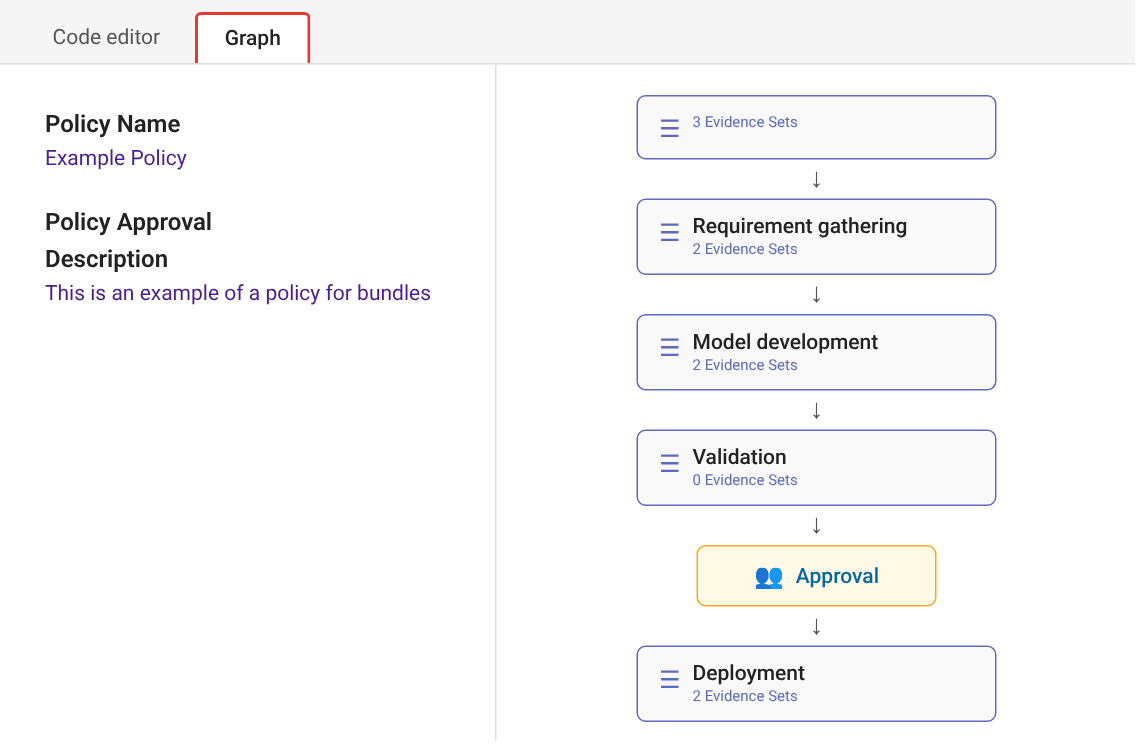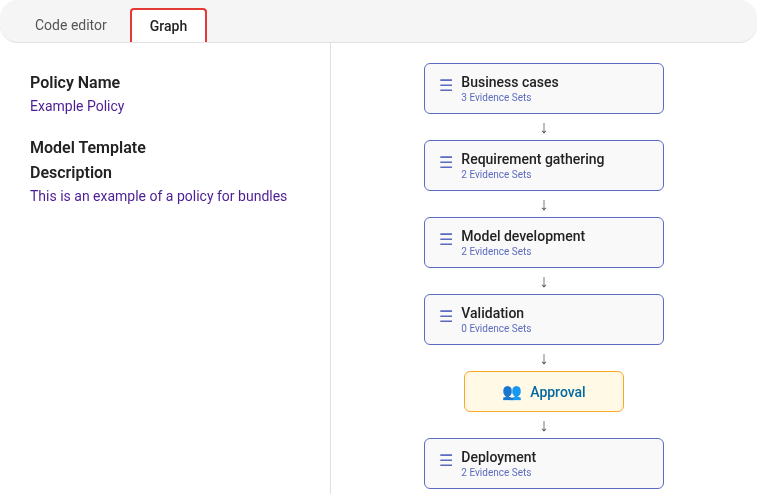--- a/index.html
+++ b/index.html
@@ -11,21 +11,20 @@
       overflow: hidden;
     }
 
     
     .tab-bar {
       display: flex;
       align-items: center;
       padding: 8px 16px 0 16px;
       border-bottom: 1px solid #e0e0e0;
       background: #f5f5f5;
-      border-radius: 18px;
     }
     .tab-item {
       padding: 8px 18px;
       font-size: 14px;
       color: #555;
       cursor: pointer;
       border: 1px solid transparent;
       border-radius: 4px 4px 0 0;
       margin-right: 4px;
       background: transparent;
@@ -156,33 +155,32 @@
   <div class="tab-item">Code editor</div>
   <div class="tab-item active">Graph</div>
 </div>
 
 <div class="main-content">
 
   <div class="left-panel">
     <div class="field-label">Policy Name</div>
     <div class="field-value">Example Policy</div>
 
-    <div class="field-label">Model Template</div>
+    <div class="field-label">Policy Approval</div>
 
     <div class="field-label">Description</div>
     <div class="field-value">This is an example of a policy for bundles</div>
   </div>
 
   <div class="right-panel">
     <div class="flow-container">
 
       <div class="flow-node">
         <span class="flow-node-icon">☰</span>
         <div class="flow-node-content">
-          <span class="flow-node-title">Business cases</span>
           <span class="flow-node-sub">3 Evidence Sets</span>
         </div>
       </div>
 
       <div class="flow-arrow">↓</div>
 
       <div class="flow-node">
         <span class="flow-node-icon">☰</span>
         <div class="flow-node-content">
           <span class="flow-node-title">Requirement gathering</span>

